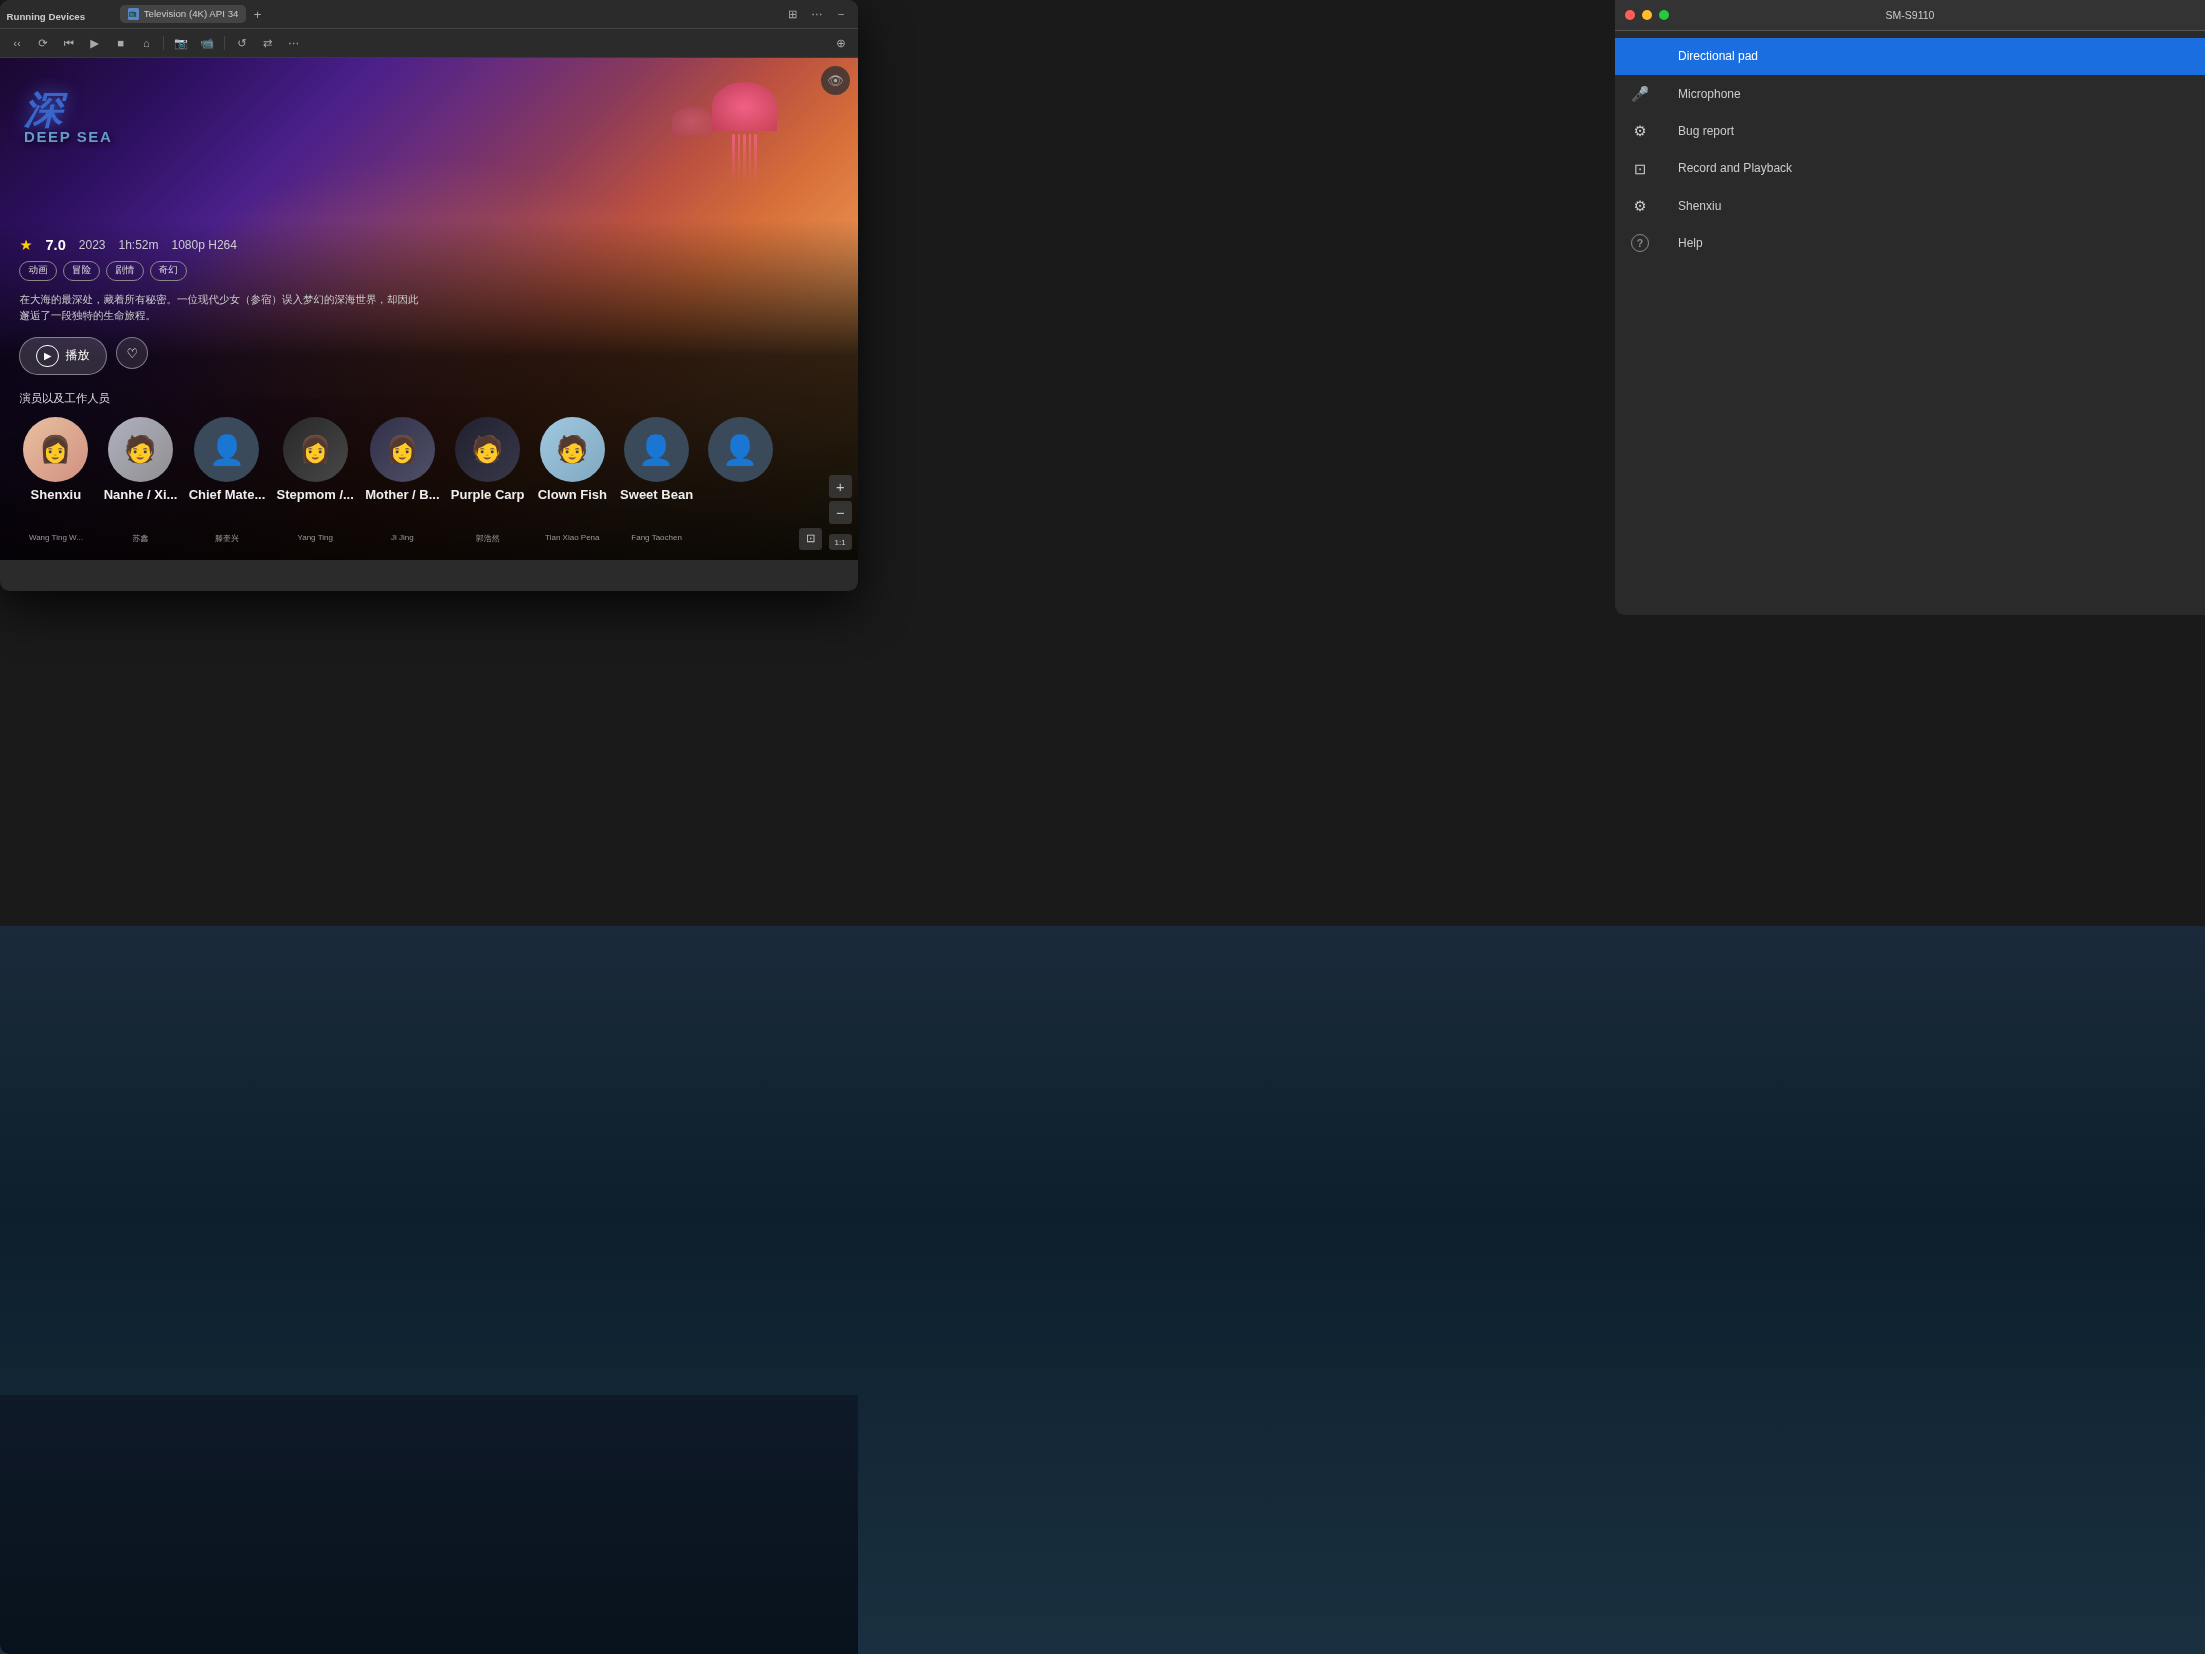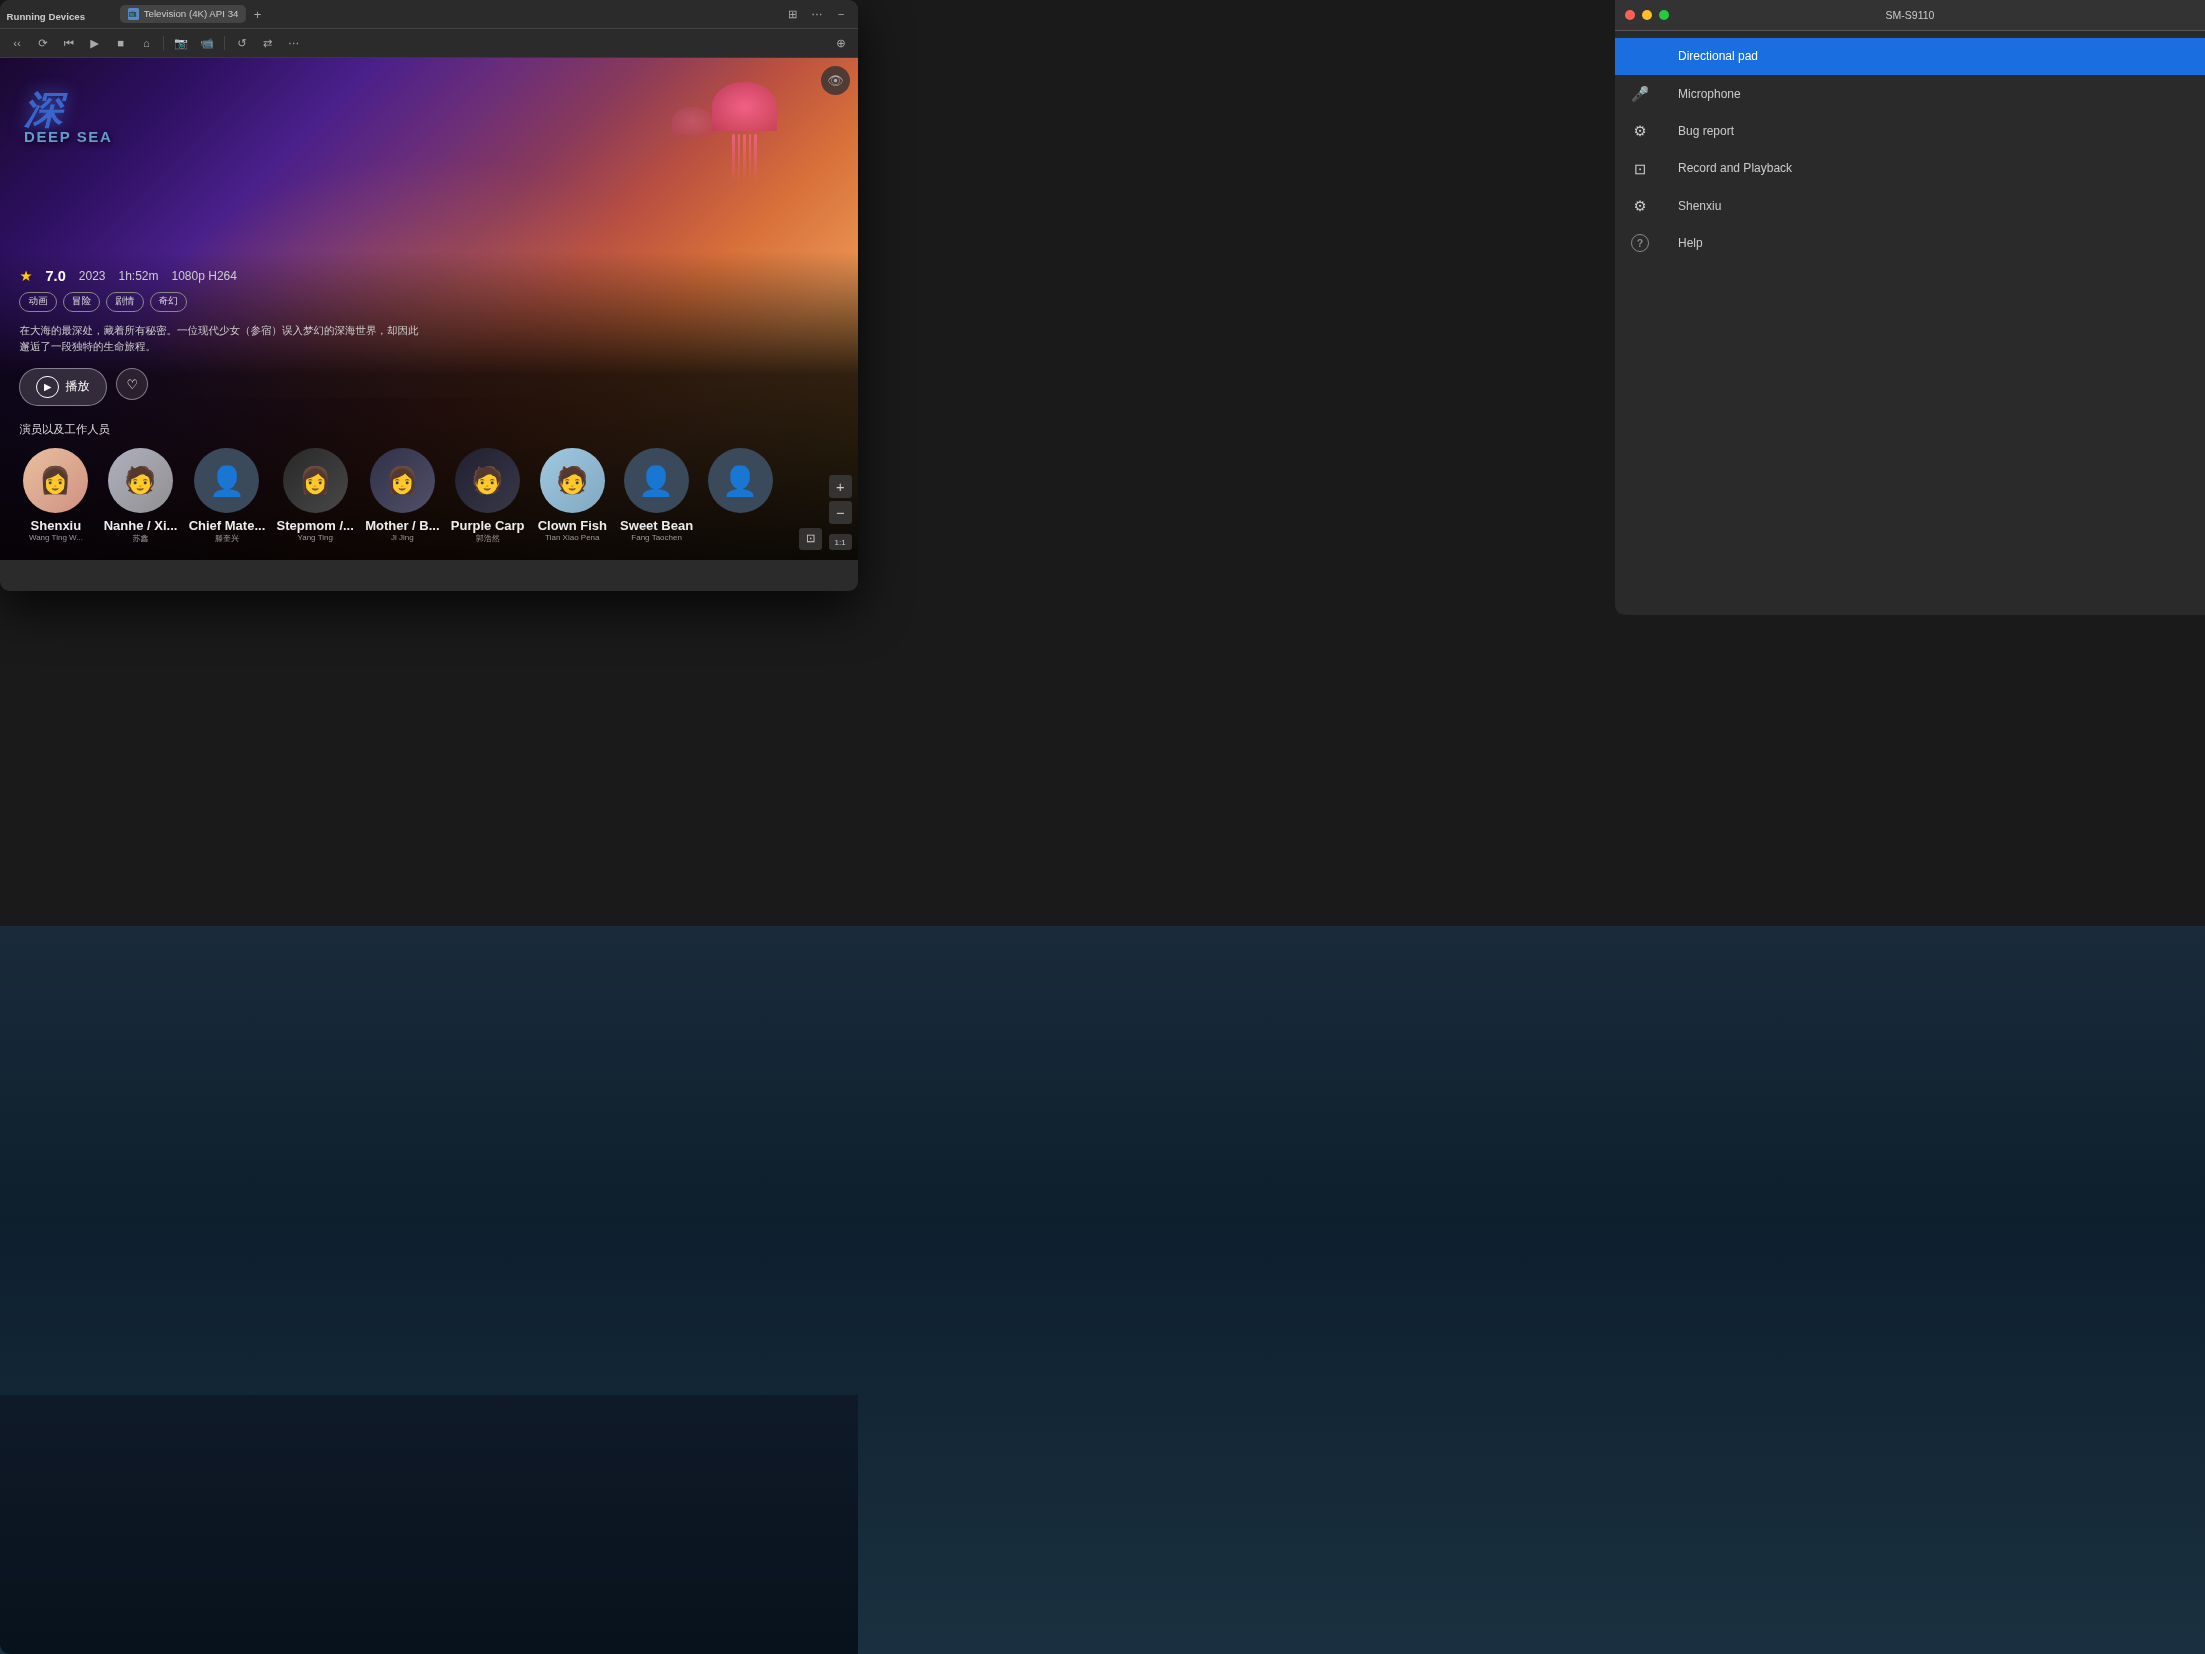--- a/index.html
+++ b/index.html
@@ -352,20 +352,21 @@
       color: #eee;
       font-size: 13px;
       text-align: center;
       font-weight: 600;
     }
 
     .cast-name {
       color: #999;
       font-size: 8px;
       text-align: left;
+      margin-top: 31px;
     }
 
     
     .visibility-btn {
       position: absolute;
       top: 8px;
       right: 8px;
       width: 29px;
       height: 29px;
       border-radius: 50%;

